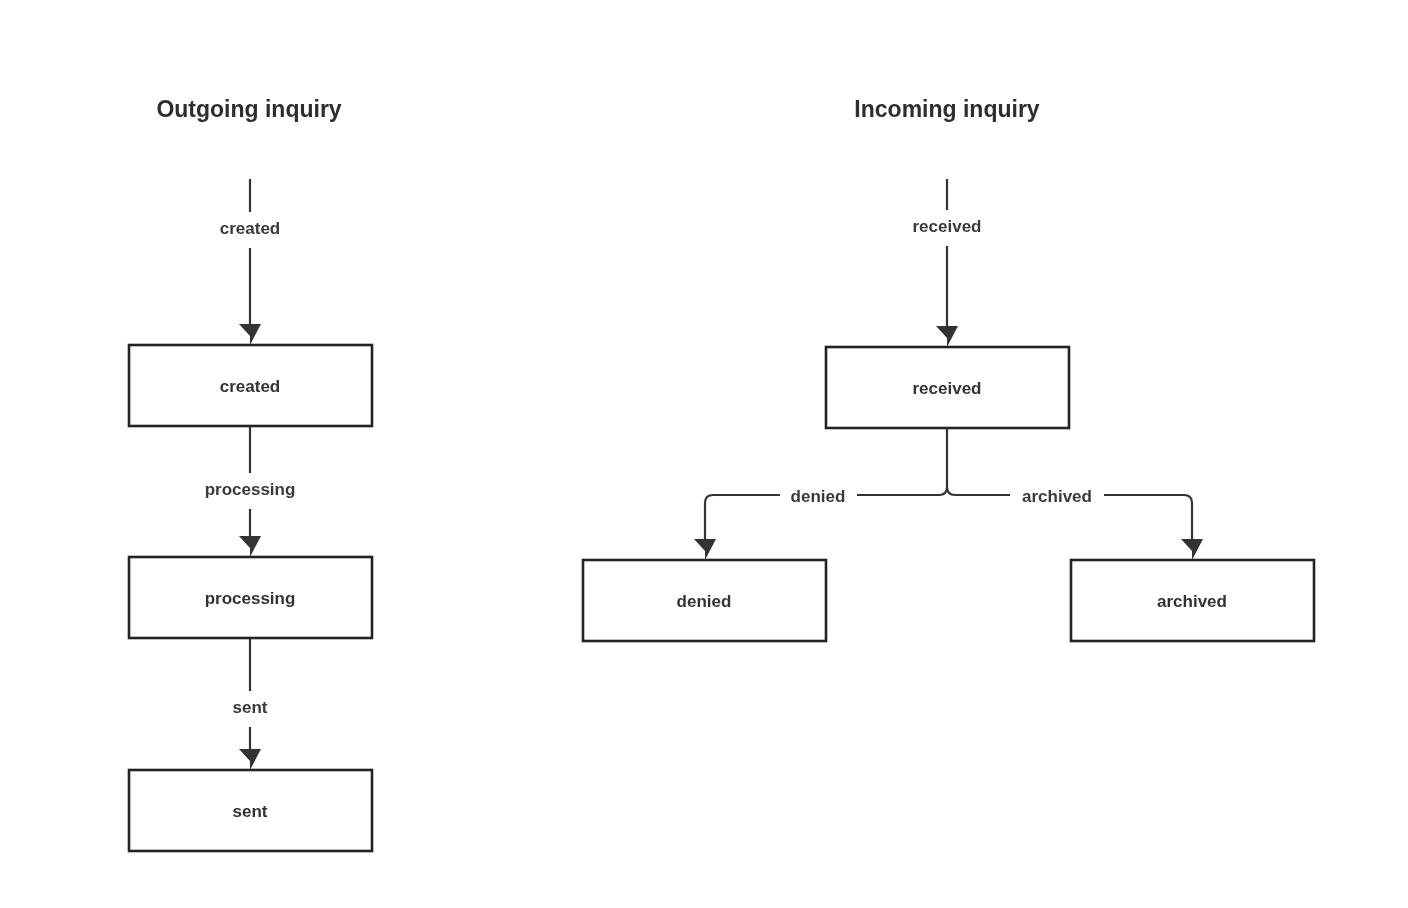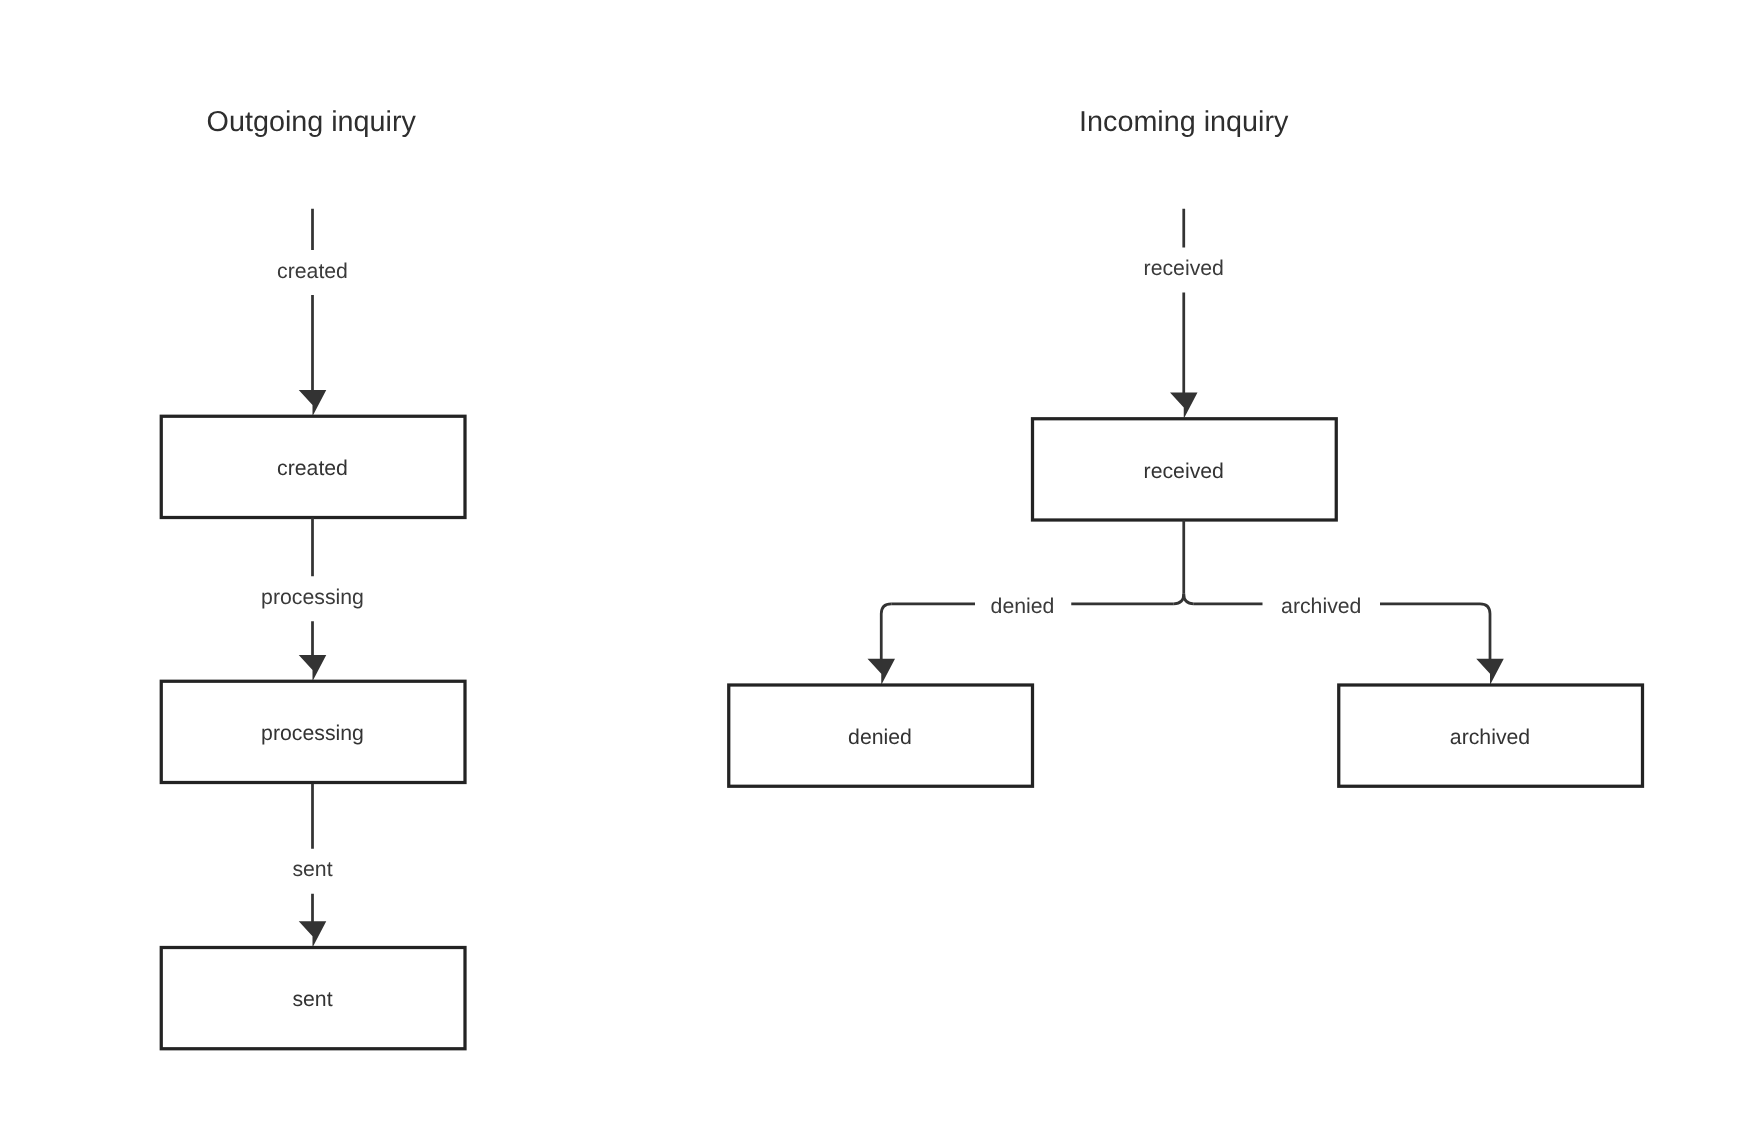--- a/index.html
+++ b/index.html
@@ -11,23 +11,24 @@
   body {
     width: 1408px;
     height: 908px;
     font-family: "Liberation Sans", "DejaVu Sans", sans-serif;
     overflow: hidden;
     position: relative;
   }
   #diagram-root {
     position: absolute;
     left: 0;
-    top: 4px;
+    top: 16px;
     width: 1408px;
     height: 867px;
+    font-weight: bold;
   }
   svg {
     display: block;
   }
   .diagram-title {
     font-family: "Liberation Sans", "DejaVu Sans", sans-serif;
     font-size: 23px;
     fill: #2e2e2e;
   }
   .state-label {

